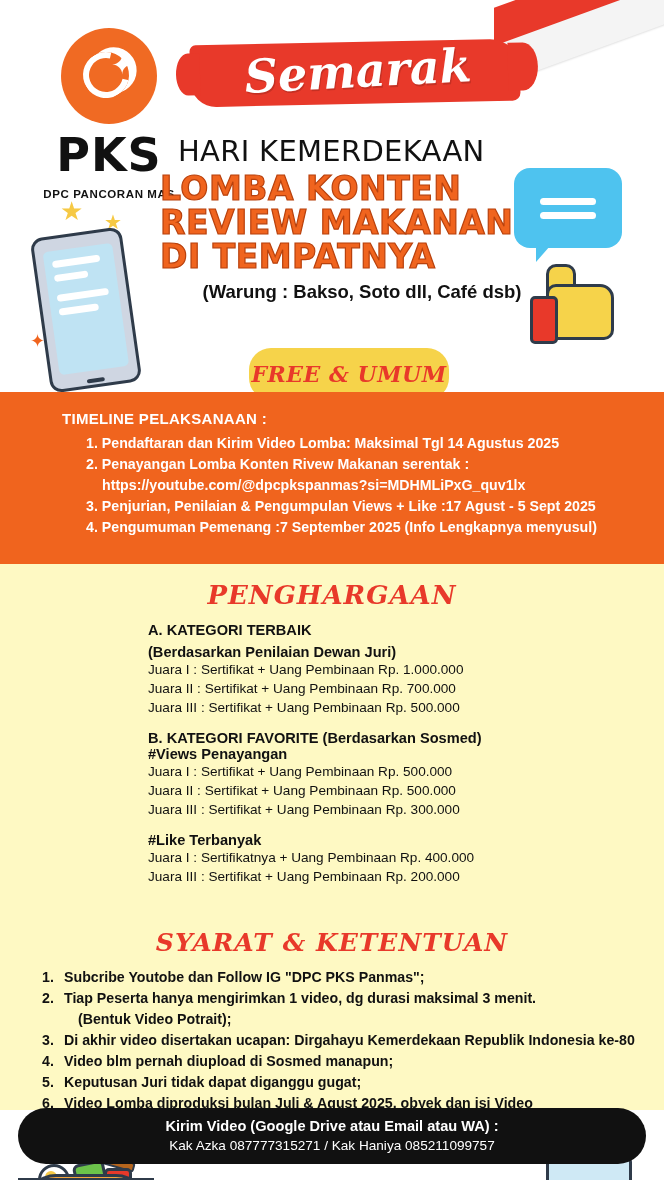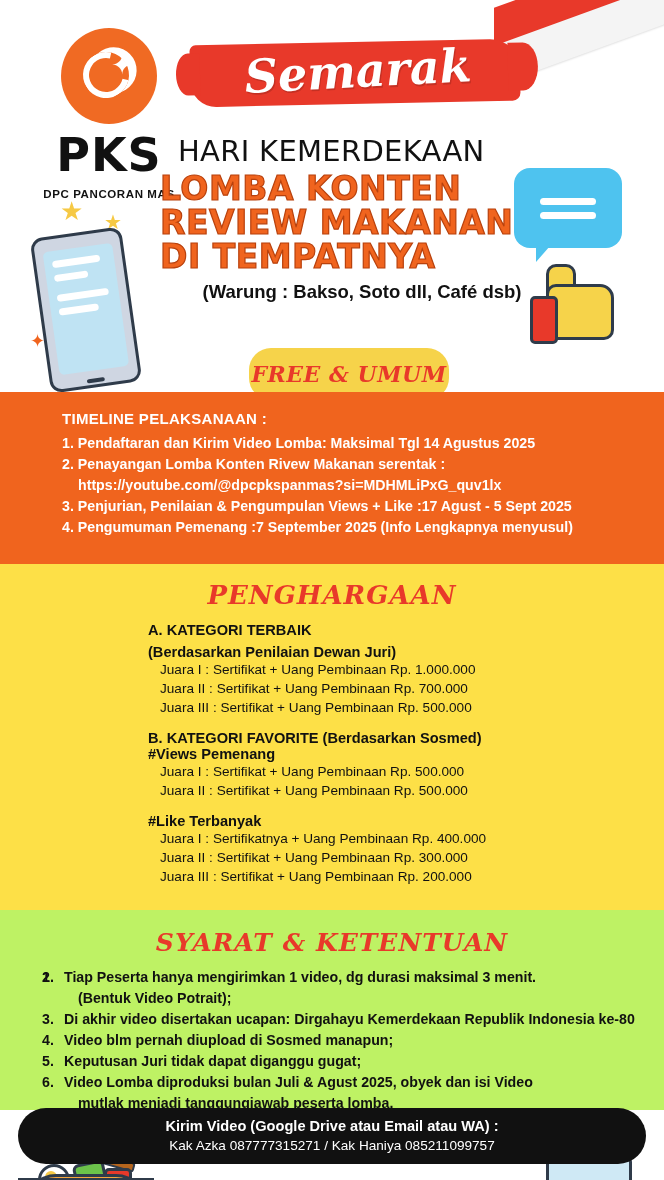--- a/index.html
+++ b/index.html
@@ -63,51 +63,51 @@
   .thumb{position:absolute;right:48px;top:278px;width:84px;height:62px;}
   .thumb .hand{position:absolute;left:14px;top:6px;width:62px;height:50px;background:#f6d34a;border:3px solid #2f3b4a;border-radius:10px 14px 10px 10px;}
   .thumb .up{position:absolute;left:14px;top:-14px;width:24px;height:26px;background:#f6d34a;border:3px solid #2f3b4a;border-radius:10px 10px 0 0;}
   .thumb .cuff{position:absolute;left:-2px;top:18px;width:22px;height:42px;background:#e8392a;border:3px solid #2f3b4a;border-radius:5px;}
 
   
   .timeline{position:absolute;left:0;top:392px;width:664px;height:172px;background:#f0641e;}
   .timeline .inner{padding:18px 26px 0 62px;color:#fff;}
   .tl-title{font-size:15px;font-weight:bold;letter-spacing:.3px;margin-bottom:6px;}
   .tl-list{margin:0;padding:0;list-style:none;font-size:14.2px;line-height:20px;font-weight:bold;}
-  .tl-list li{margin-bottom:1px;}
+  .tl-list li{margin-bottom:1px;margin-left:24px;}
   .tl-sub{padding-left:16px;font-weight:bold;}
 
   
-  .awards{position:absolute;left:0;top:564px;width:664px;height:436px;background:#fde047;}
+  .awards{position:absolute;left:0;top:564px;width:664px;height:436px;background:#fef9c3;}
   .awards h2{margin:0;padding-top:16px;text-align:center;color:#e8392a;font-size:26px;font-style:italic;font-weight:bold;font-family:"DejaVu Serif",serif;letter-spacing:1px;}
   .awards .body{position:absolute;left:148px;top:52px;width:420px;color:#111;}
   .cat{font-size:14.6px;font-weight:bold;margin-top:6px;}
   .cat2{font-size:14.6px;font-weight:bold;}
-  .prize{font-size:13.6px;line-height:19px;margin-left:12px;}
+  .prize{font-size:13.6px;line-height:19px;margin-left:0;}
   .gap{height:13px;}
 
   
   .ramen{position:absolute;left:8px;top:570px;width:150px;height:110px;}
   .ramen .bowl{position:absolute;left:10px;top:44px;width:130px;height:60px;background:#fff;border:3px solid #2f3b4a;border-radius:0 0 70px 70px;}
   .ramen .soup{position:absolute;left:16px;top:40px;width:118px;height:26px;background:#f5a63c;border:3px solid #2f3b4a;border-radius:60px 60px 0 0;}
   .ramen .egg{position:absolute;left:30px;top:30px;width:26px;height:26px;background:#fff;border:3px solid #2f3b4a;border-radius:50%;}
   .ramen .yolk{position:absolute;left:37px;top:37px;width:12px;height:12px;background:#f6c945;border-radius:50%;}
   .ramen .green{position:absolute;left:66px;top:28px;width:26px;height:20px;background:#6cc24a;border:3px solid #2f3b4a;border-radius:6px;transform:rotate(-12deg);}
   .ramen .red{position:absolute;left:96px;top:34px;width:22px;height:18px;background:#e8392a;border:3px solid #2f3b4a;border-radius:5px;}
   .ramen .stick{position:absolute;width:76px;height:6px;background:#b5651d;border:2px solid #2f3b4a;border-radius:3px;}
   .ramen .st1{left:48px;top:6px;transform:rotate(22deg);}
   .ramen .st2{left:48px;top:18px;transform:rotate(16deg);}
 
   .drink{position:absolute;right:14px;top:566px;width:120px;height:132px;}
   .drink .glass{position:absolute;left:16px;top:24px;width:80px;height:100px;background:#cfe9f5;border:3px solid #2f3b4a;border-radius:8px 8px 14px 14px;}
   .drink .straw{position:absolute;left:60px;top:0px;width:9px;height:60px;background:#f6c945;border:3px solid #2f3b4a;border-radius:4px;transform:rotate(14deg);}
   .drink .leaf{position:absolute;left:24px;top:8px;width:28px;height:16px;background:#6cc24a;border:3px solid #2f3b4a;border-radius:14px 2px 14px 2px;transform:rotate(-18deg);}
 
   
-  .syarat{position:absolute;left:0;top:910px;width:664px;height:200px;background:#bef264;}
+  .syarat{position:absolute;left:0;top:910px;width:664px;height:200px;background:#fef9c3;}
   .syarat h2{margin:0;padding-top:18px;text-align:center;color:#e8392a;font-size:25px;font-style:italic;font-weight:bold;font-family:"DejaVu Serif",serif;letter-spacing:1px;}
   .syarat ol{margin:10px 0 0 0;padding:0 28px 0 64px;list-style:none;color:#111;font-size:14.2px;line-height:20px;font-weight:bold;}
   .syarat li{margin-bottom:1px;position:relative;}
   .syarat li .num{position:absolute;left:-22px;}
   .syarat .sub{padding-left:14px;}
 
   
   .footer{position:absolute;left:18px;top:1108px;width:628px;height:56px;background:#111;border-radius:28px;color:#fff;text-align:center;}
   .footer .f1{padding-top:10px;font-size:14.6px;font-weight:bold;}
   .footer .f2{padding-top:4px;font-size:13.6px;}
@@ -218,37 +218,37 @@
     <div class="body">
       <div class="cat">A. KATEGORI TERBAIK</div>
       <div class="cat">(Berdasarkan Penilaian Dewan Juri)</div>
       <div class="prize">Juara I : Sertifikat + Uang Pembinaan Rp. 1.000.000</div>
       <div class="prize">Juara II : Sertifikat + Uang Pembinaan Rp. 700.000</div>
       <div class="prize">Juara III : Sertifikat + Uang Pembinaan Rp. 500.000</div>
 
       <div class="gap"></div>
 
       <div class="cat2">B. KATEGORI FAVORITE (Berdasarkan Sosmed)</div>
-      <div class="cat2"> #Views Pemenang</div>
+      <div class="cat2"> #Views Penayangan</div>
       <div class="prize">Juara I : Sertifikat + Uang Pembinaan Rp. 500.000</div>
       <div class="prize">Juara II : Sertifikat + Uang Pembinaan Rp. 500.000</div>
+      <div class="prize">Juara III : Sertifikat + Uang Pembinaan Rp. 300.000</div>
 
       <div class="gap"></div>
 
       <div class="cat2">#Like Terbanyak</div>
       <div class="prize">Juara I : Sertifikatnya + Uang Pembinaan Rp. 400.000</div>
-      <div class="prize">Juara II : Sertifikat + Uang Pembinaan Rp. 300.000</div>
       <div class="prize">Juara III : Sertifikat + Uang Pembinaan Rp. 200.000</div>
     </div>
   </div>
 
   <div class="syarat">
     <h2>SYARAT &amp; KETENTUAN</h2>
     <ol>
-      <li><span class="num">1.</span></li>
+      <li><span class="num">1.</span><span>Subcribe Youtobe  dan Follow IG "DPC PKS Panmas";</span></li>
       <li><span class="num">2.</span><span>Tiap Peserta hanya mengirimkan 1 video, dg durasi maksimal 3 menit.</span></li>
       <li class="sub">(Bentuk Video Potrait);</li>
       <li><span class="num">3.</span><span>Di akhir video disertakan ucapan: Dirgahayu Kemerdekaan Republik Indonesia ke-80</span></li>
       <li><span class="num">4.</span><span>Video blm pernah diupload di Sosmed manapun;</span></li>
       <li><span class="num">5.</span><span>Keputusan Juri tidak dapat diganggu gugat;</span></li>
       <li><span class="num">6.</span><span>Video Lomba diproduksi bulan Juli &amp; Agust 2025, obyek dan isi Video</span></li>
       <li class="sub">mutlak menjadi tanggungjawab peserta lomba.</li>
     </ol>
   </div>
 

